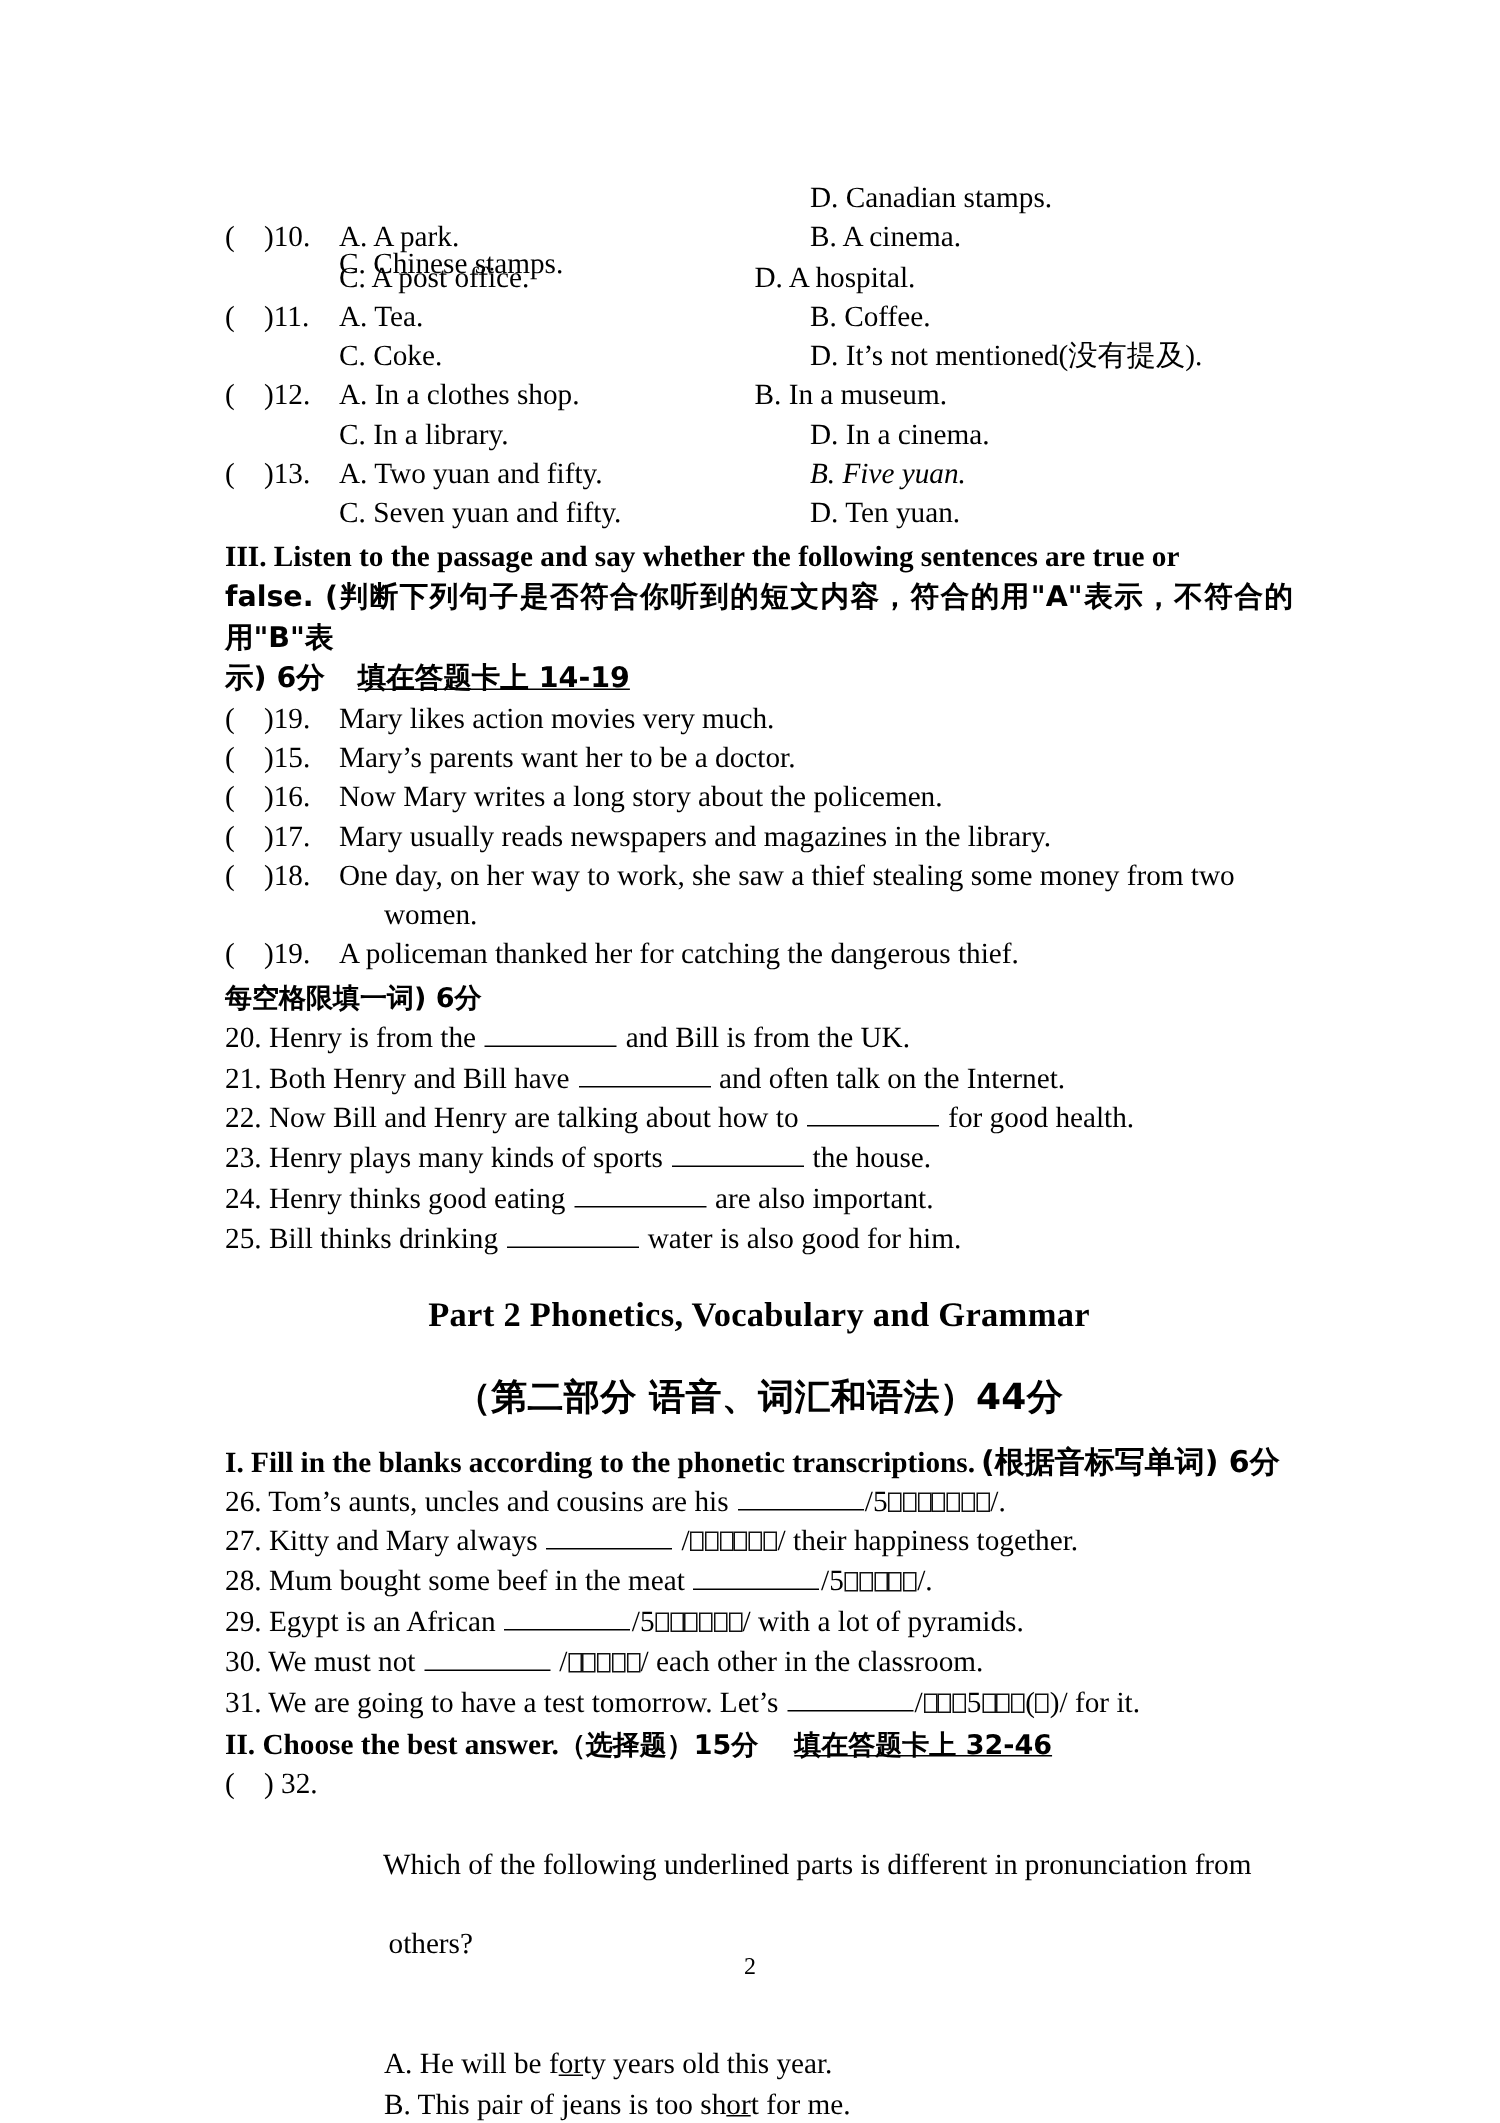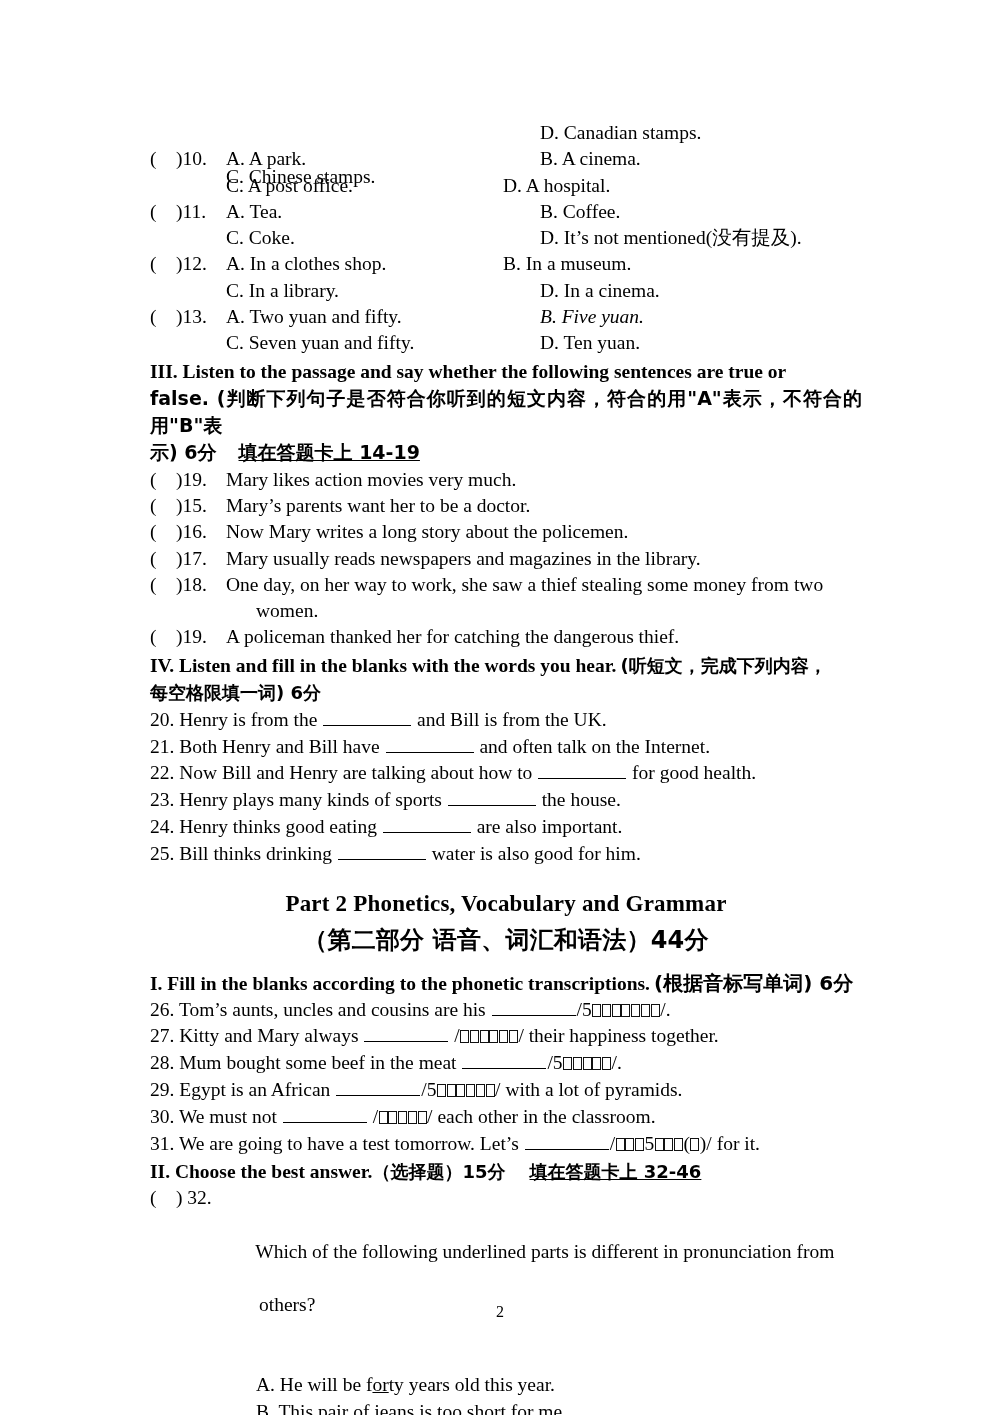--- a/index.html
+++ b/index.html
@@ -109,20 +109,21 @@
   .parttitle {
     text-align: center;
     font-weight: bold;
     font-size: 23px;
     line-height: 34px;
     letter-spacing: 0.2px;
   }
   .parttitle.cn2 {
     font-size: 24px;
     line-height: 38px;
+    margin-top: 18px;
   }
 
   .spacer-sm { height: 11px; }
   .spacer-md { height: 19px; }
 
   .pagenum {
     position: absolute;
     left: 0;
     right: 0;
     top: 1303px;
@@ -180,23 +181,20 @@
     <div id="tf-list" style="margin-top:1px;">
         <div class="tfrow"><span class="tag">(    )19.</span><span>Mary likes action movies very much.</span></div>
         <div class="tfrow"><span class="tag">(    )15.</span><span>Mary’s parents want her to be a doctor.</span></div>
         <div class="tfrow"><span class="tag">(    )16.</span><span>Now Mary writes a long story about the policemen.</span></div>
         <div class="tfrow"><span class="tag">(    )17.</span><span>Mary usually reads newspapers and magazines in the library.</span></div>
         <div class="tfrow"><span class="tag">(    )18.</span><span>One day, on her way to work, she saw a thief stealing some money from two</span><span class="wrap2">women.</span></div>
         <div class="tfrow"><span class="tag">(    )19.</span><span>A policeman thanked her for catching the dangerous thief.</span></div>
       </div>
 
     <div class="heading" style="margin-top:1px;">
-      <div>
-        <span>IV. Listen and fill in the blanks with the words you hear.</span><span style="display:inline-block;width:4px;"></span><span class="cn" style="font-size:18px;">(听短文，完成下列内容，</span>
-      </div>
       <div class="cn" style="font-size:18px;">
         <span>每空格限填一词) 6分</span>
       </div>
     </div>
 
     <div id="fi-list" style="margin-top:1px;">
         <div class="firow"><span>20. </span><span>Henry is from the </span><span class="blank"></span><span> and Bill is from the UK.</span></div>
         <div class="firow"><span>21. </span><span>Both Henry and Bill have </span><span class="blank"></span><span> and often talk on the Internet.</span></div>
         <div class="firow"><span>22. </span><span>Now Bill and Henry are talking about how to </span><span class="blank"></span><span> for good health.</span></div>
         <div class="firow"><span>23. </span><span>Henry plays many kinds of sports </span><span class="blank"></span><span> the house.</span></div>

